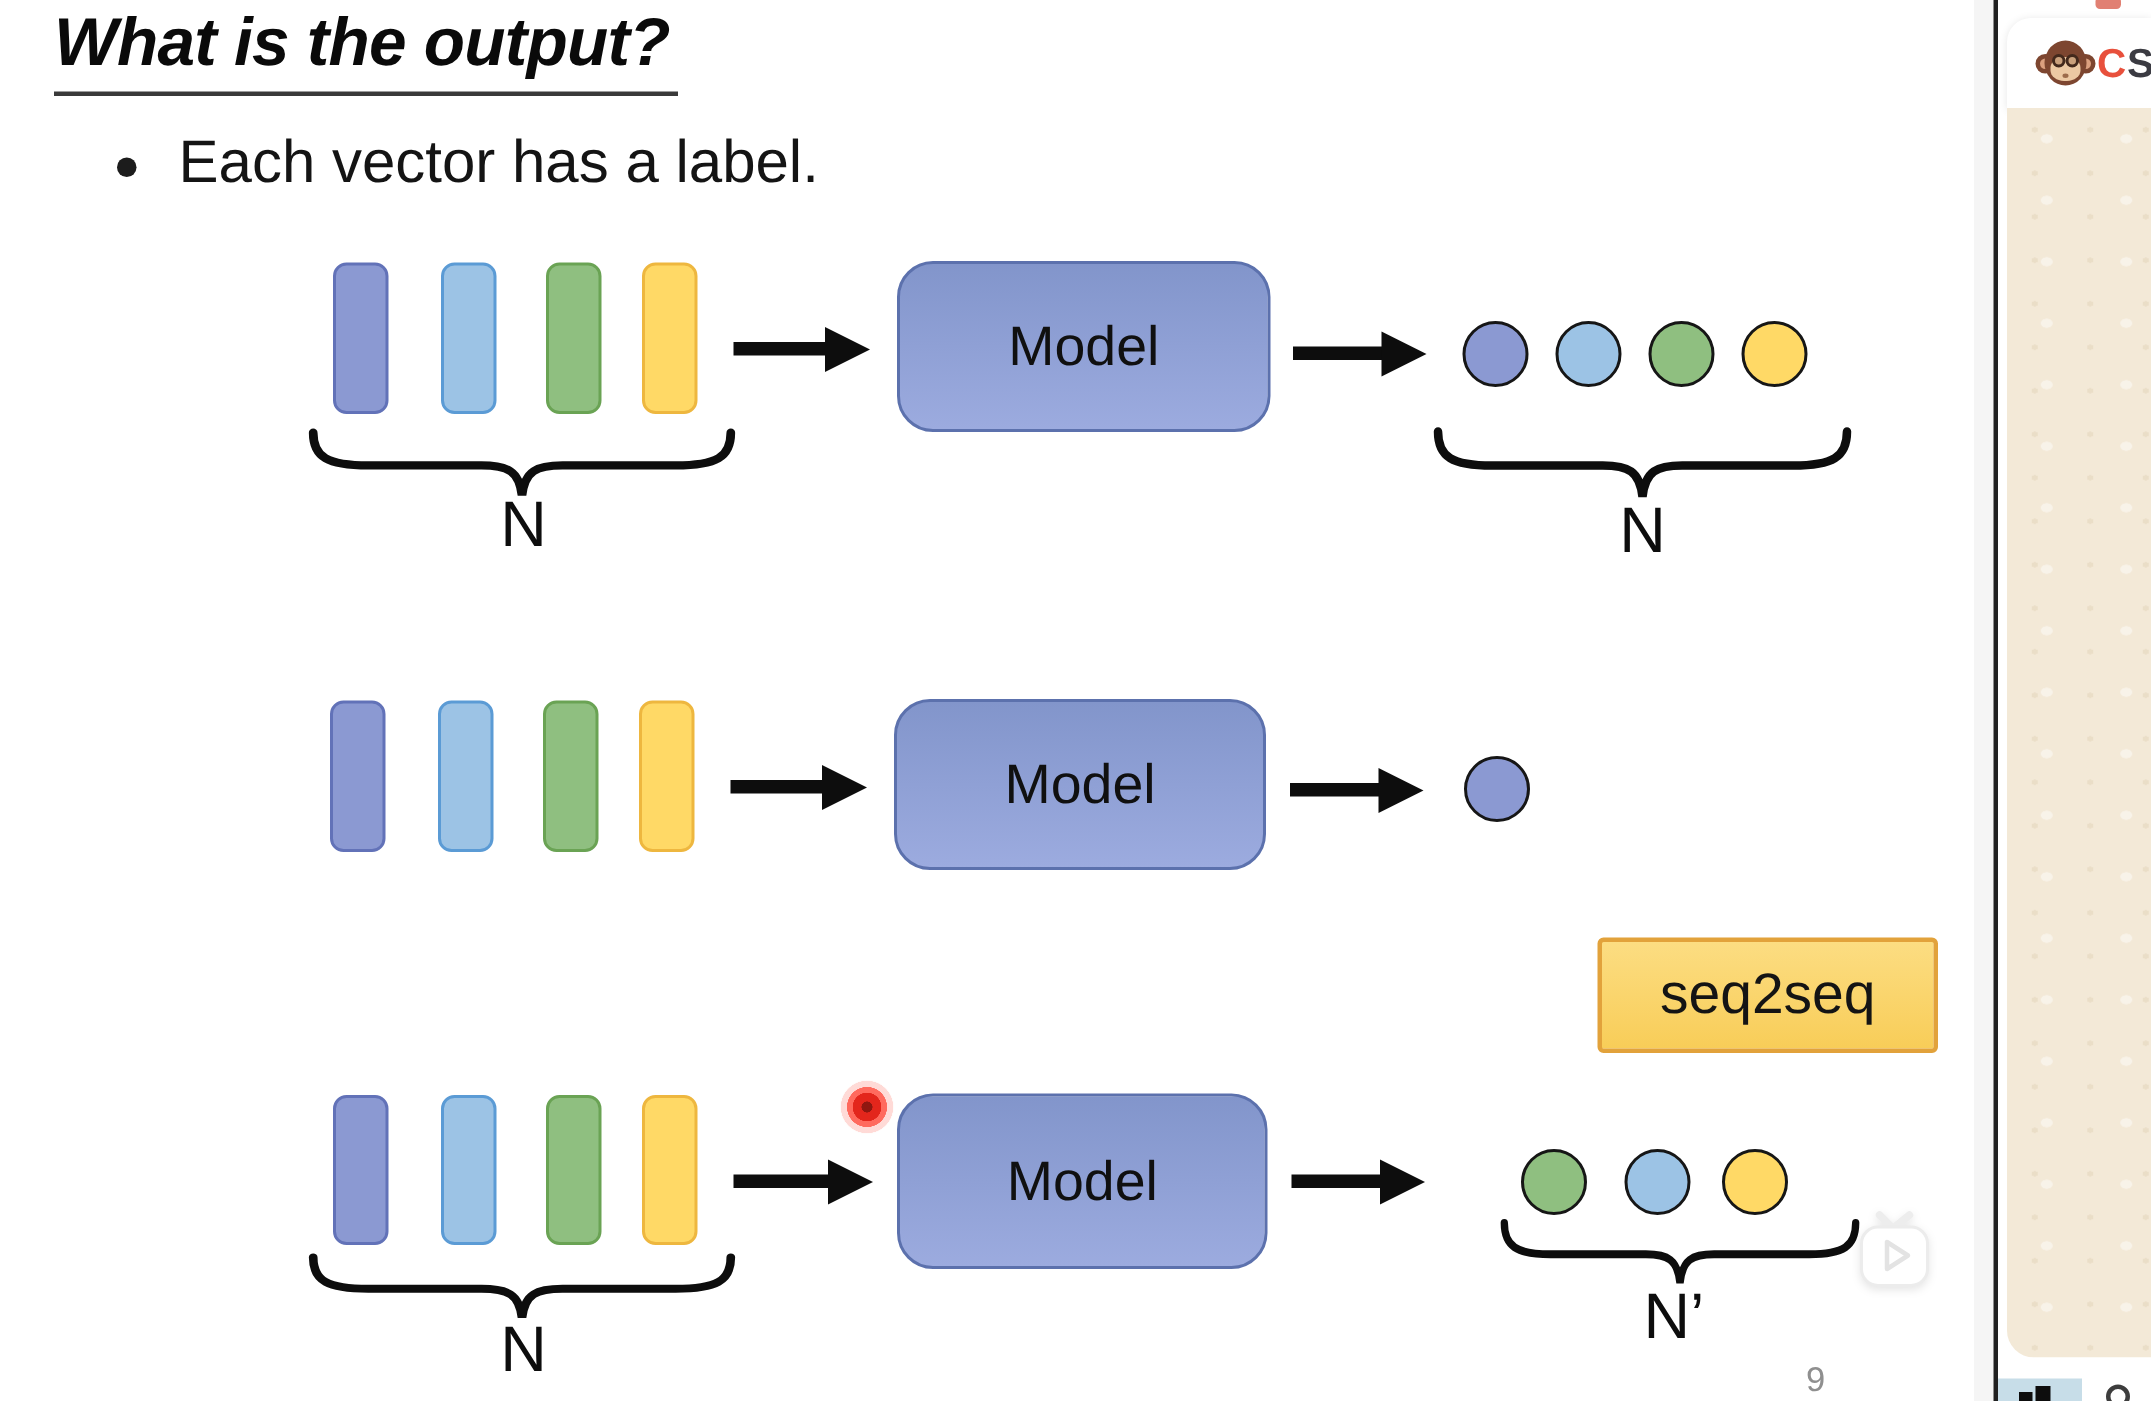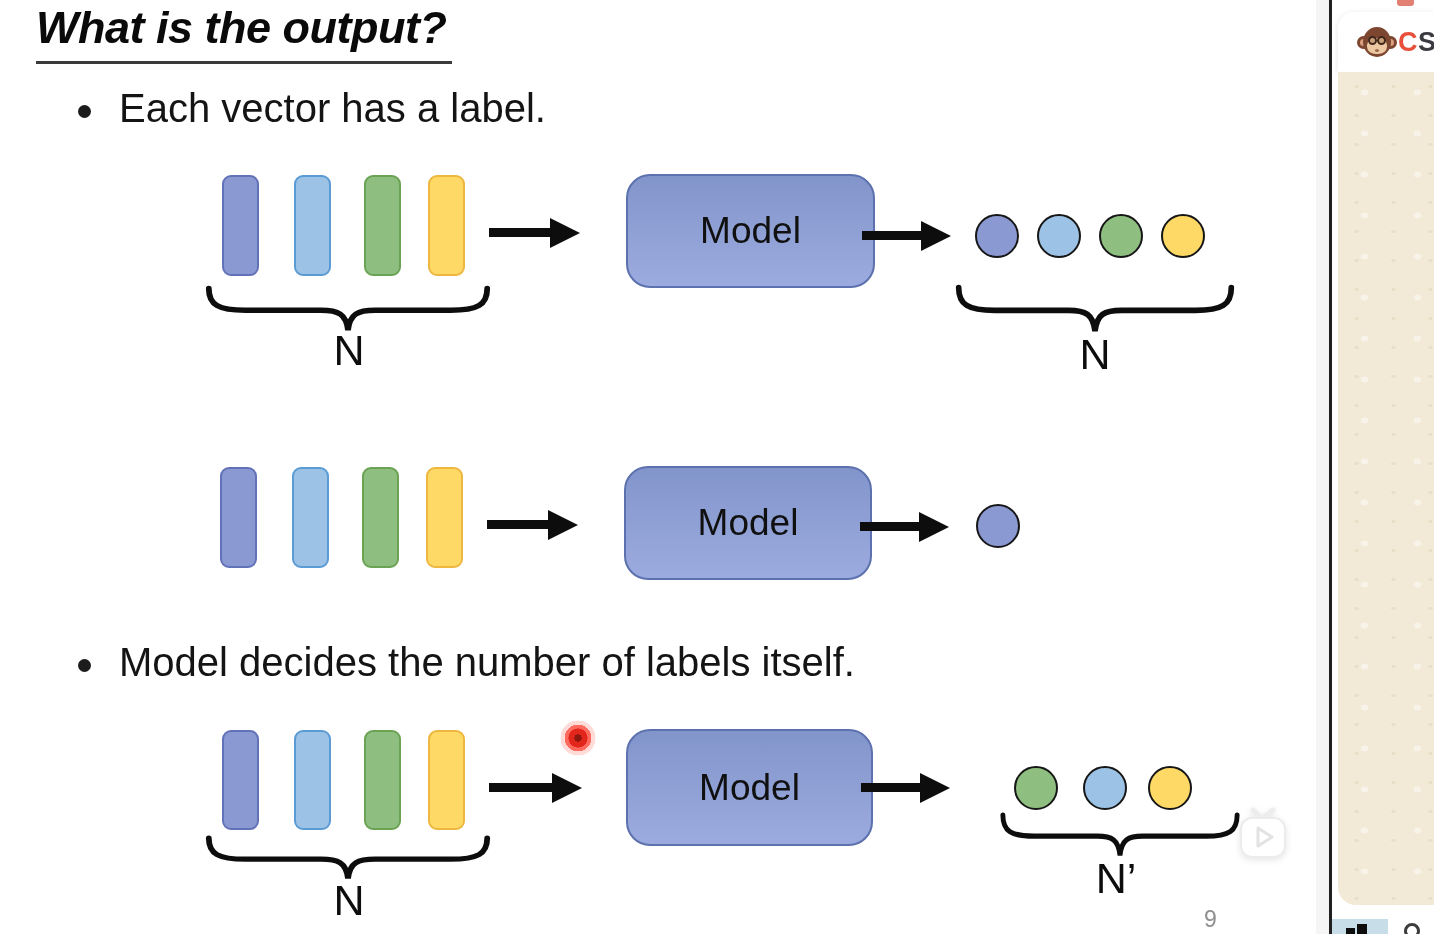--- a/index.html
+++ b/index.html
@@ -25,21 +25,21 @@
   .circle{position:absolute;width:44px;height:44px;border-radius:50%;border:2px solid;box-sizing:border-box;}
 
   .arrow{position:absolute;height:9px;background:#0d0d0d;}
   .arrow::after{content:"";position:absolute;right:-29px;top:50%;transform:translateY(-50%);
                 width:0;height:0;border-left:30px solid #0d0d0d;
                 border-top:15px solid transparent;border-bottom:15px solid transparent;}
 
   .model{position:absolute;display:flex;align-items:center;justify-content:center;
          border:2px solid var(--model-border);border-radius:24px;
          background:linear-gradient(180deg,var(--model-fill-top),var(--model-fill-bottom));
-         font-size:37px;color:#101010;box-sizing:border-box;margin-left:28px;}
+         font-size:37px;color:#101010;box-sizing:border-box;}
 
   .brace{position:absolute;overflow:visible;}
   .brace path{stroke:#0d0d0d;stroke-width:6;fill:none;stroke-linecap:round;}
 
   .nlabel{position:absolute;font-size:43px;color:#0d0d0d;text-align:center;}
 
   .seqbox{position:absolute;display:flex;align-items:center;justify-content:center;
           border:3px solid var(--seq-border);border-radius:4px;
           background:linear-gradient(180deg,var(--seq-fill-top),var(--seq-fill-bottom));
           font-size:38px;color:#141414;box-sizing:border-box;}
@@ -140,23 +140,22 @@
   <div class="arrow" style="left:487px;top:520px;width:62px;"></div>
 
   <div class="model" style="left:596px;top:466px;width:248px;height:114px;">
     <span>Model</span>
   </div>
 
   <div class="arrow" style="left:860px;top:522px;width:60px;"></div>
 
   <div class="circle c-blue" style="left:976px;top:504px;"></div>
 
-  <div class="bullet" style="left:78px;top:640px;">
-    <span class="dot"></span>
-    <span>Model decides the number of labels itself.</span>
+  <div class="seqbox" style="left:1065px;top:625px;width:227px;height:77px;">
+    <span>seq2seq</span>
   </div>
 
   <div class="vbar c-blue" style="left:222px;top:730px;height:100px;"></div>
   <div class="vbar c-lblue" style="left:294px;top:730px;height:100px;"></div>
   <div class="vbar c-green" style="left:364px;top:730px;height:100px;"></div>
   <div class="vbar c-yellow" style="left:428px;top:730px;height:100px;"></div>
 
   <svg class="brace" style="left:203px;top:833px;" width="290" height="48" viewBox="0 0 300 55" preserveAspectRatio="none">
     <path d="M6,6 C6,24 16,30 44,30 L122,30 C140,30 148,34 150,52 C152,34 160,30 178,30 L256,30 C284,30 294,24 294,6"></path>
   </svg>

